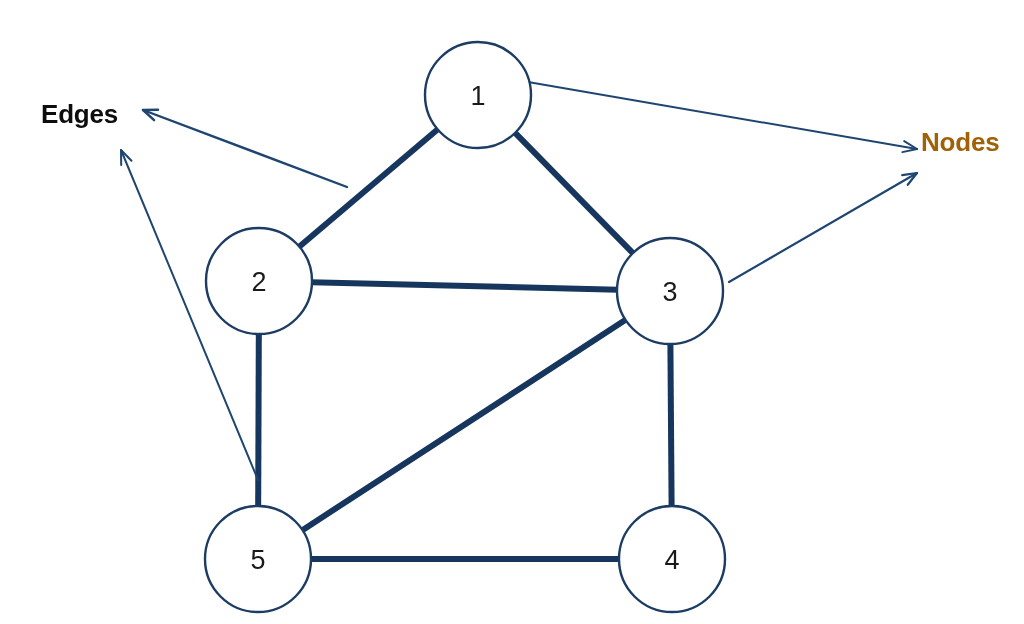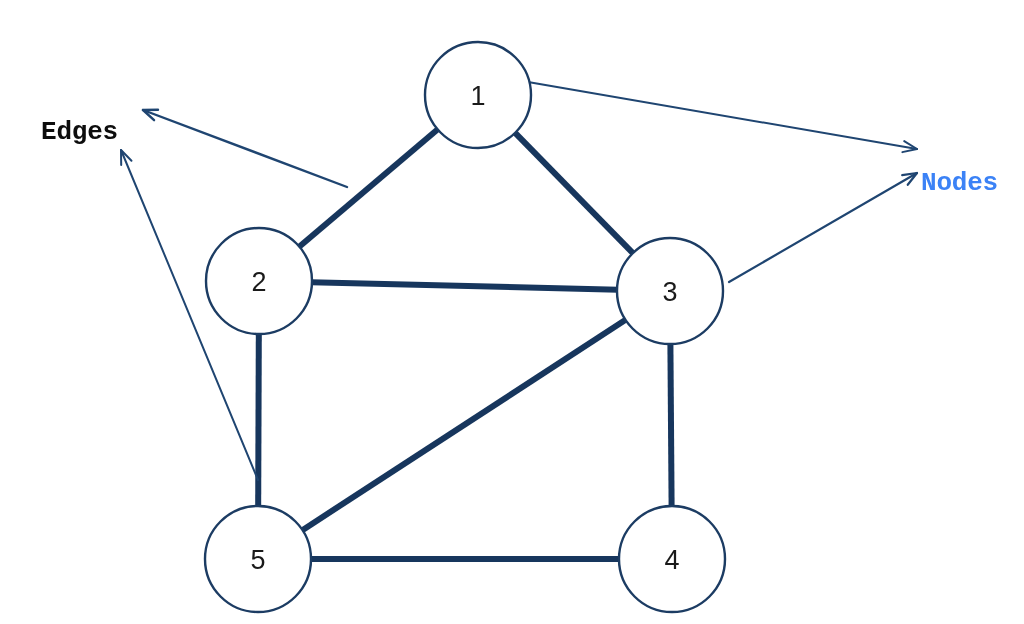--- a/index.html
+++ b/index.html
@@ -37,27 +37,26 @@
     fill: #1a1a1a;
     text-anchor: middle;
     dominant-baseline: central;
   }
   .edge-line {
     stroke: #17365d;
     stroke-linecap: butt;
   }
   .annot-label {
     position: absolute;
-    font-family: Liberation Mono, monospace;
+    font-family: Liberation Sans, sans-serif;
     font-weight: bold;
     font-size: 26px;
     color: #0d0d0d;
     white-space: nowrap;
     letter-spacing: -0.2px;
-    margin-top: 18px;
   }
 </style>
 </head>
 <body>
 
 <div id="stage">
 
   <svg id="graph-svg" viewBox="0 0 1024 624" xmlns="http://www.w3.org/2000/svg">
     <g id="edges-layer">
         <line x1="438.36576254288" y1="128.66195510056764" x2="298.63423745712" y2="247.33804489943236" stroke="#17365d" stroke-width="6" class="edge-line"></line>
@@ -105,16 +104,16 @@
         </g>
         <g>
           <circle cx="258" cy="559" r="53" class="node-circle" fill="#ffffff" stroke="#1c3c63"></circle>
           <text x="258" y="560" class="node-label">5</text>
         </g>
       </g>
   </svg>
 
   <div id="annotation-labels">
       <div class="annot-label" style="left: 41px; top: 99px; color: rgb(13, 13, 13);">Edges</div>
-      <div class="annot-label" style="left: 921px; top: 150px; color: #3b82f6;">Nodes</div>
+      <div class="annot-label" style="left: 921px; top: 127px; color: #a16207;">Nodes</div>
     </div>
 
 </div>
 
 </body></html>

